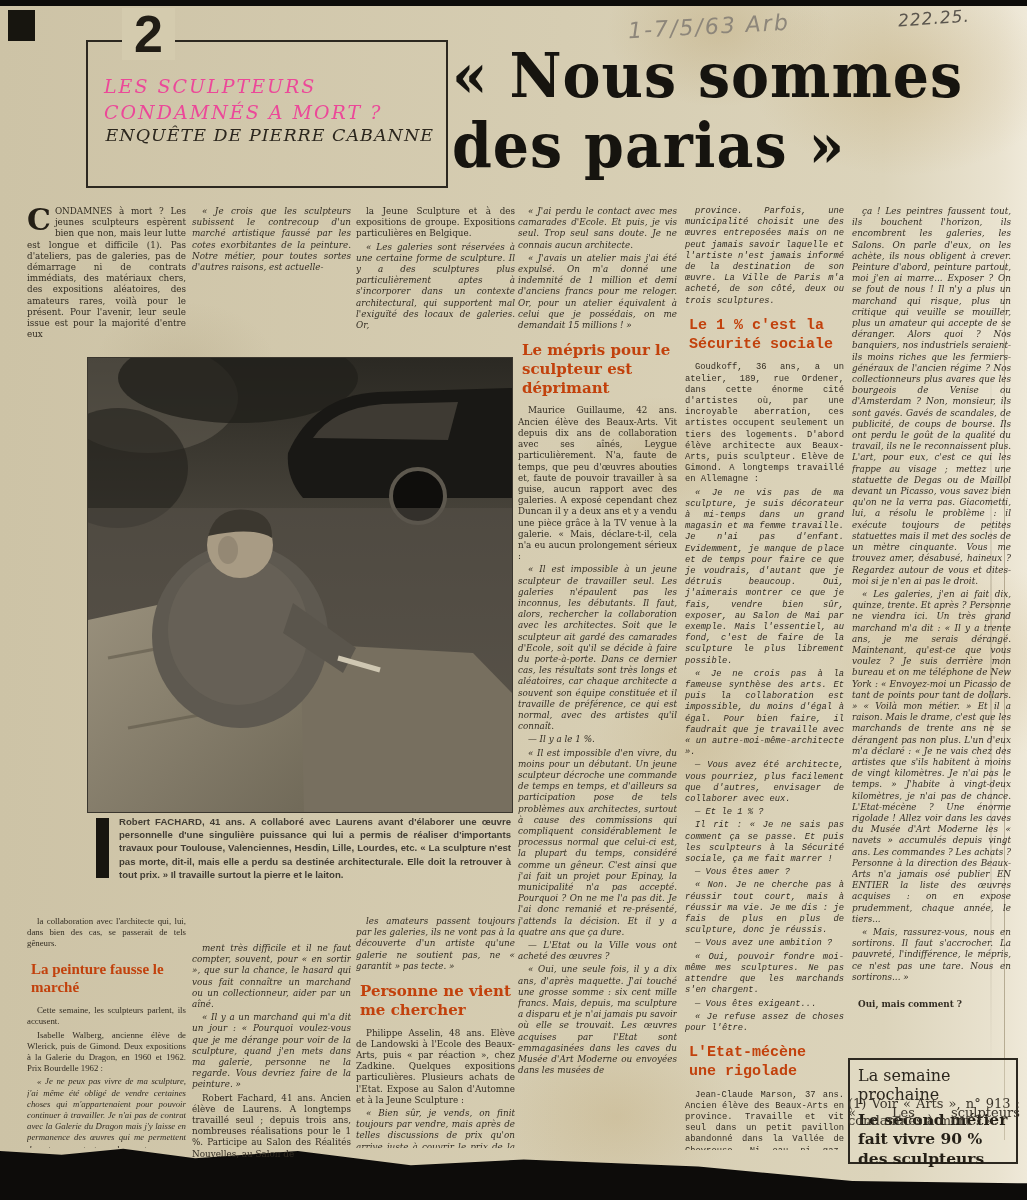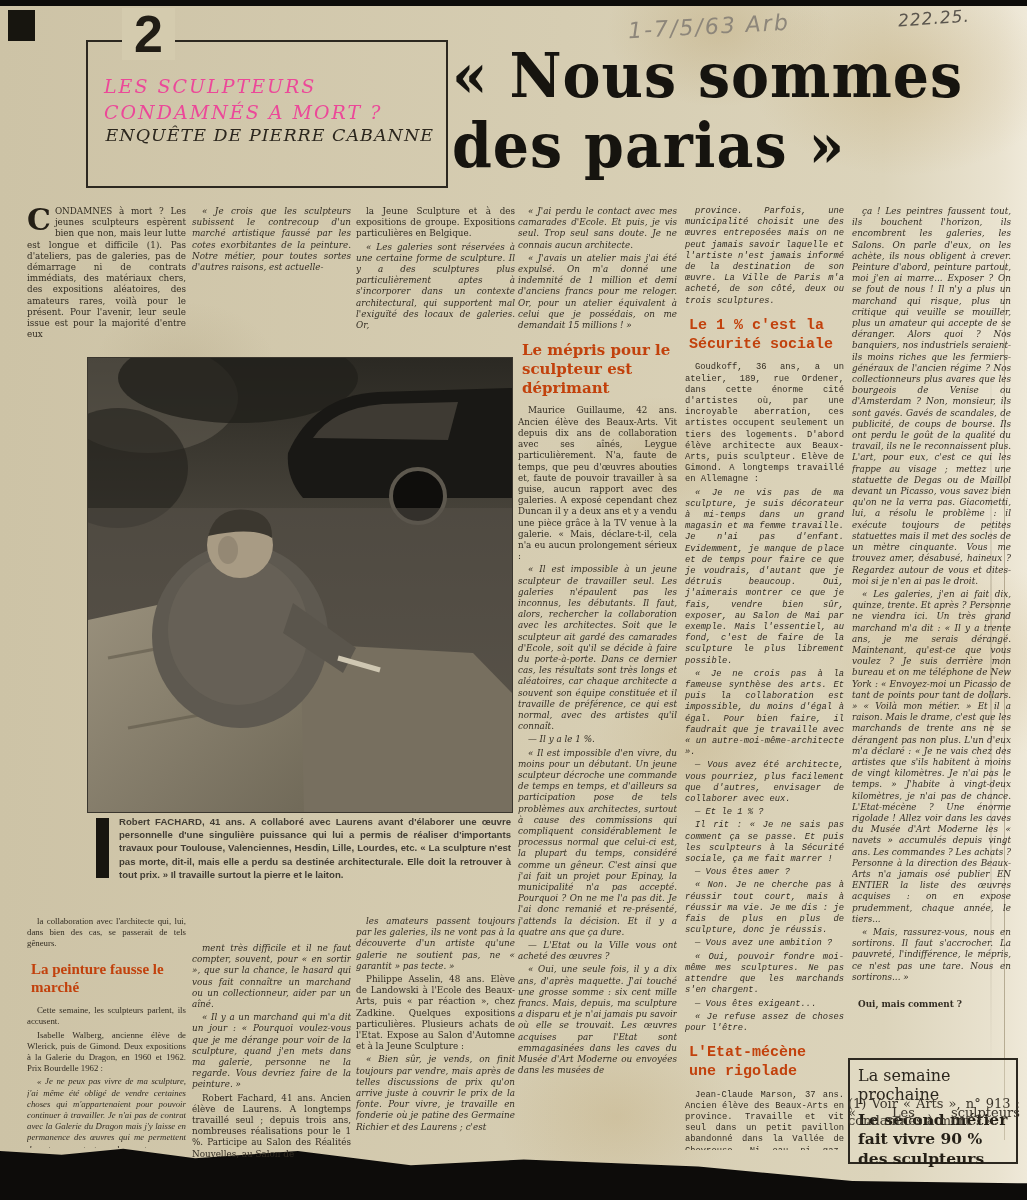--- a/index.html
+++ b/index.html
@@ -163,20 +163,21 @@
       <div class="b-p">Isabelle Walberg, ancienne élève de Wlerick, puis de Gimond. Deux expositions à la Galerie du Dragon, en 1960 et 1962. Prix Bourdelle 1962 :</div>
       <div class="b-pi">« Je ne peux pas vivre de ma sculpture, j'ai même été obligé de vendre certaines choses qui m'appartenaient pour pouvoir continuer à travailler. Je n'ai pas de contrat avec la Galerie du Dragon mais j'y laisse en permanence des œuvres qui me permettent de rester en contact avec les amateurs</div>
     </div>
   <div id="c2b" class="col">
       <div class="b-pi">ment très difficile et il ne faut compter, souvent, pour « en sortir », que sur la chance, le hasard qui vous fait connaître un marchand ou un collectionneur, aider par un aîné.</div>
       <div class="b-pi">« Il y a un marchand qui m'a dit un jour : « Pourquoi voulez-vous que je me dérange pour voir de la sculpture, quand j'en mets dans ma galerie, personne ne la regarde. Vous devriez faire de la peinture. »</div>
       <div class="b-p">Robert Fachard, 41 ans. Ancien élève de Laurens. A longtemps travaillé seul ; depuis trois ans, nombreuses réalisations pour le 1 %. Participe au Salon des Réalités Nouvelles, au Salon de</div>
     </div>
   <div id="c3b" class="col">
       <div class="b-pi">les amateurs passent toujours par les galeries, ils ne vont pas à la découverte d'un artiste qu'une galerie ne soutient pas, ne « garantit » pas tecte. »</div>
+      <div class="b-h">Personne ne vient me chercher</div>
       <div class="b-p">Philippe Asselin, 48 ans. Elève de Landowski à l'Ecole des Beaux-Arts, puis « par réaction », chez Zadkine. Quelques expositions particulières. Plusieurs achats de l'Etat. Expose au Salon d'Automne et à la Jeune Sculpture :</div>
       <div class="b-pi">« Bien sûr, je vends, on finit toujours par vendre, mais après de telles discussions de prix qu'on arrive juste à couvrir le prix de la fonte. Pour vivre, je travaille en fonderie où je patine des Germaine Richier et des Laurens ; c'est</div>
     </div>
   <div id="c4" class="col">
       <div class="b-pi">« J'ai perdu le contact avec mes camarades d'Ecole. Et puis, je vis seul. Trop seul sans doute. Je ne connais aucun architecte.</div>
       <div class="b-pi">« J'avais un atelier mais j'ai été expulsé. On m'a donné une indemnité de 1 million et demi d'anciens francs pour me reloger. Or, pour un atelier équivalent à celui que je possédais, on me demandait 15 millions ! »</div>
       <div class="b-h">Le mépris pour le sculpteur est déprimant</div>
       <div class="b-p">Maurice Guillaume, 42 ans. Ancien élève des Beaux-Arts. Vit depuis dix ans de collaboration avec ses aînés, Leygue particulièrement. N'a, faute de temps, que peu d'œuvres abouties et, faute de pouvoir travailler à sa guise, aucun rapport avec des galeries. A exposé cependant chez Duncan il y a deux ans et y a vendu une pièce grâce à la TV venue à la galerie. « Mais, déclare-t-il, cela n'a eu aucun prolongement sérieux :</div>
       <div class="b-pi">« Il est impossible à un jeune sculpteur de travailler seul. Les galeries n'épaulent pas les inconnus, les débutants. Il faut, alors, rechercher la collaboration avec les architectes. Soit que le sculpteur ait gardé des camarades d'Ecole, soit qu'il se décide à faire du porte-à-porte. Dans ce dernier cas, les résultats sont très longs et aléatoires, car chaque architecte a souvent son équipe constituée et il travaille de préférence, ce qui est normal, avec des artistes qu'il connaît.</div>
       <div class="b-pi">— Il y a le 1 %.</div>

